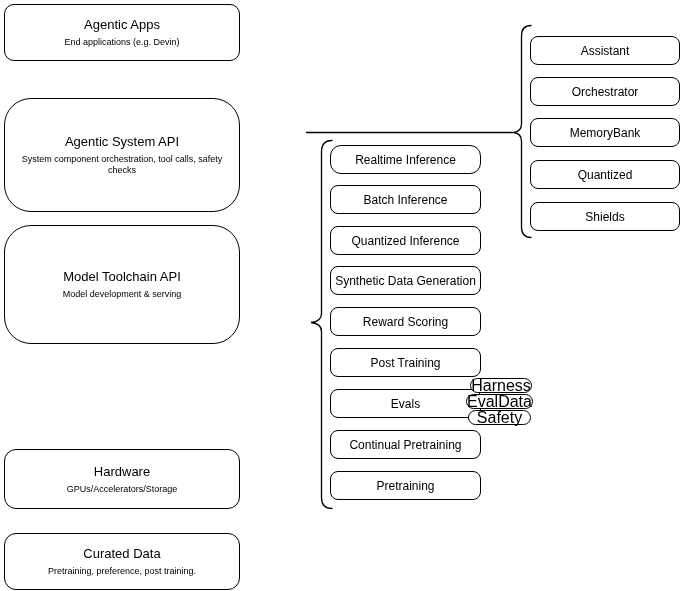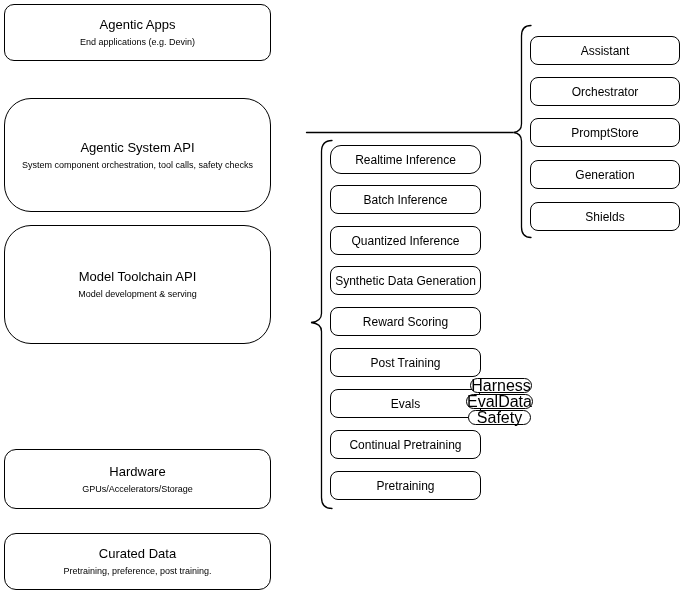--- a/index.html
+++ b/index.html
@@ -8,21 +8,21 @@
     width: 682px;
     height: 591px;
     background: #ffffff;
     font-family: "Liberation Sans", "DejaVu Sans", sans-serif;
     color: #000000;
     overflow: hidden;
   }
   .node {
     position: absolute;
     left: 4px;
-    width: 267px;
+    width: 236px;
     box-sizing: border-box;
     border: 1.3px solid #000000;
     background: #ffffff;
     display: flex;
     flex-direction: column;
     align-items: center;
     justify-content: center;
     text-align: center;
     z-index: 1;
   }
@@ -106,22 +106,22 @@
   <div class="chip mid" style="top:389px;">Evals</div>
   <div class="chip mid" style="top:430px;">Continual Pretraining</div>
   <div class="chip mid" style="top:471px;">Pretraining</div>
 
   <div class="pill" style="left:470px; top:378px; width:62px;">Harness</div>
   <div class="pill" style="left:466px; top:394px; width:67px;">EvalData</div>
   <div class="pill" style="left:468px; top:410px; width:63px;">Safety</div>
 
   <div class="chip right" style="top:36px;">Assistant</div>
   <div class="chip right" style="top:77px;">Orchestrator</div>
-  <div class="chip right" style="top:118px;">PromptStore</div>
-  <div class="chip right" style="top:160px;">Generation</div>
+  <div class="chip right" style="top:118px;">MemoryBank</div>
+  <div class="chip right" style="top:160px;">Quantized</div>
   <div class="chip right" style="top:202px;">Shields</div>
 
   <svg class="overlay" viewBox="0 0 682 591" xmlns="http://www.w3.org/2000/svg">
     <path d="M 306.5 132.5 L 513 132.5"></path>
     <path d="M 531 25.5 Q 521.5 25.5 521.5 36 L 521.5 124 Q 521.5 131.5 513.5 132.5 Q 521.5 133.5 521.5 141 L 521.5 227 Q 521.5 237.5 531 237.5"></path>
     <path d="M 332 140.5 Q 321.5 140.5 321.5 152 L 321.5 313.5 Q 321.5 321.5 311 322.5 Q 321.5 323.5 321.5 331.5 L 321.5 497.5 Q 321.5 508.5 332 508.5"></path>
   </svg>
 
 </div>
 

